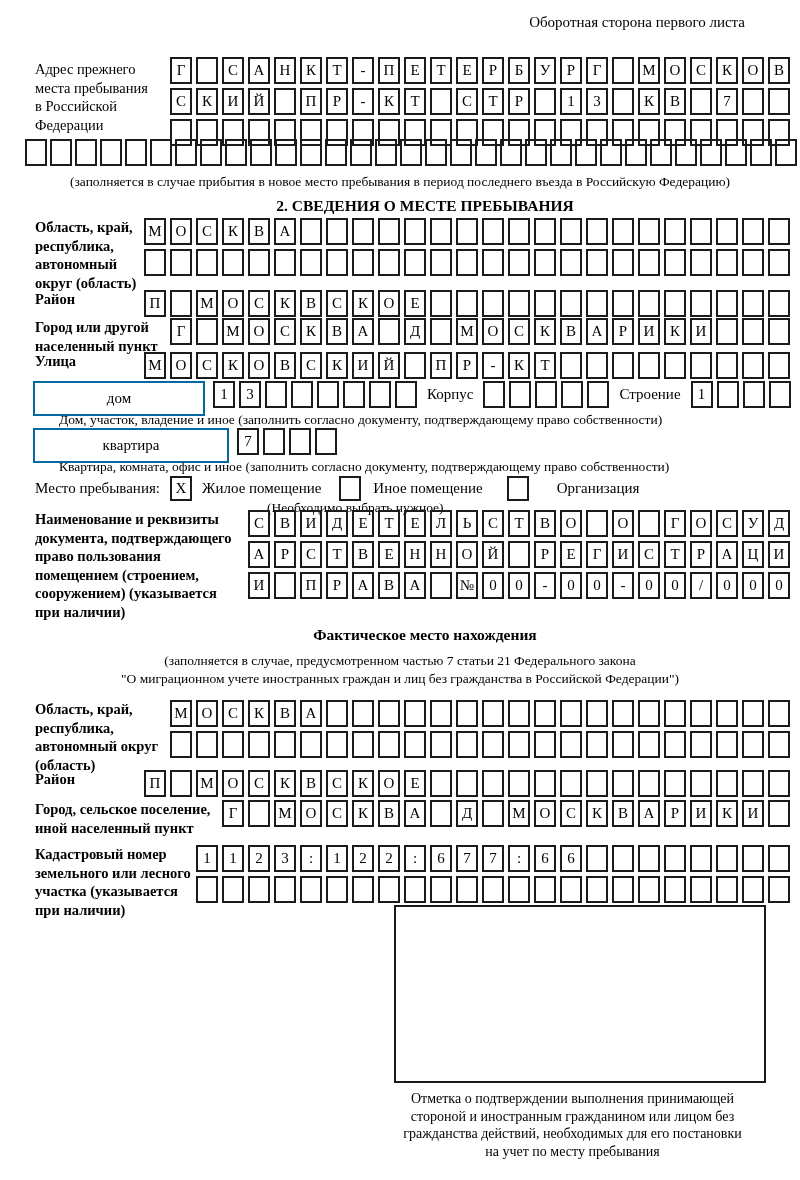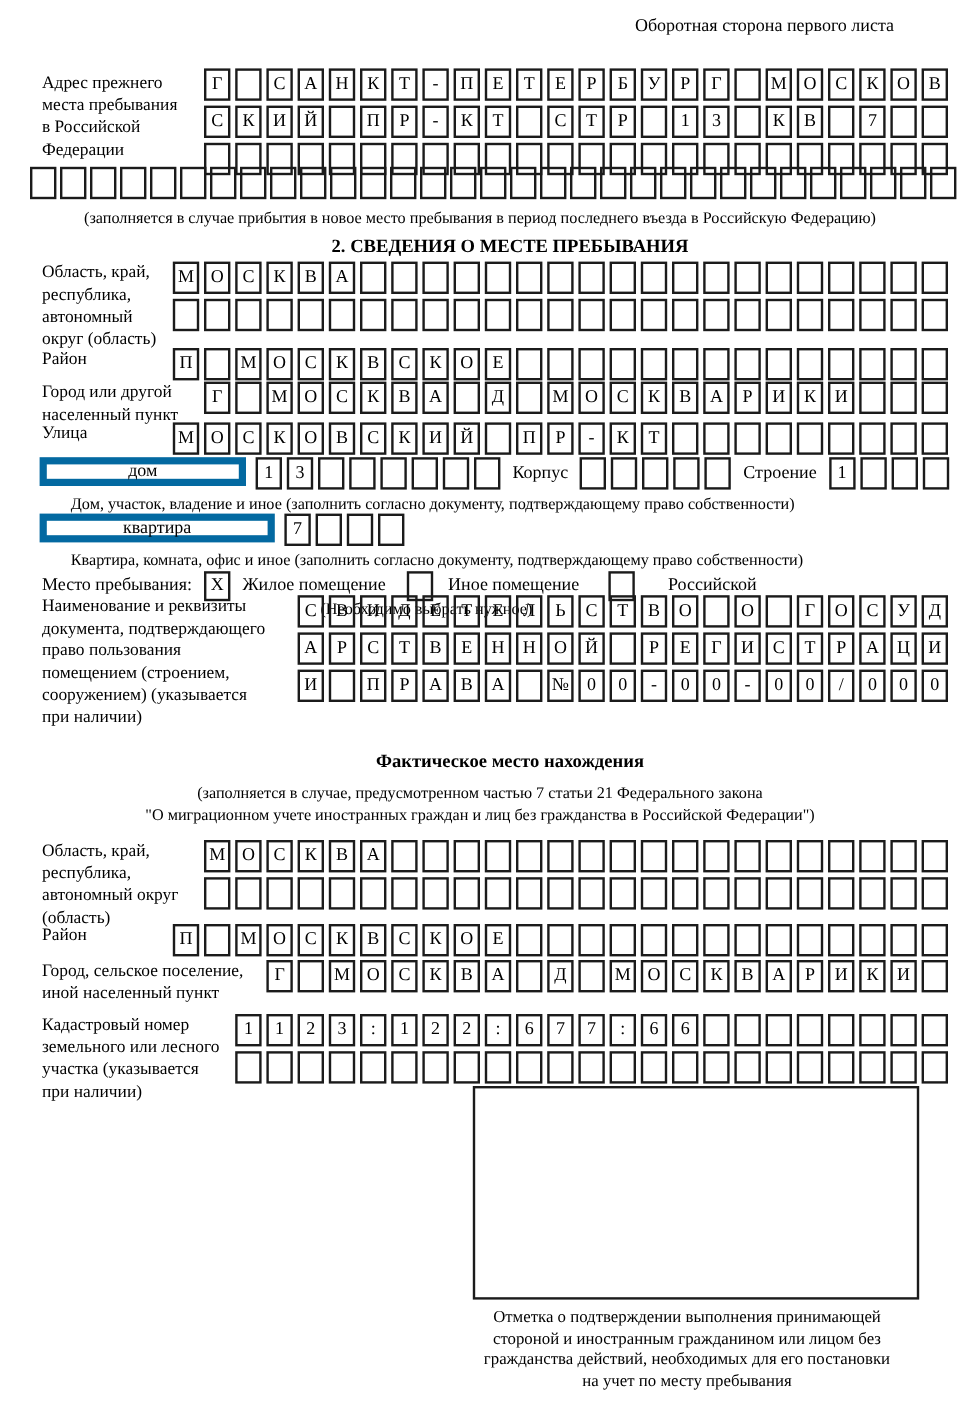--- a/index.html
+++ b/index.html
@@ -13,25 +13,25 @@
   .note{position:absolute;left:0;width:800px;text-align:center;font-size:13.5px;line-height:18px;white-space:pre-line;}
   .htitle{position:absolute;left:0;width:800px;text-align:center;font-size:15.5px;font-weight:bold;padding-left:25px;}
   .rows{display:flex;flex-direction:column;gap:4px;align-items:flex-end;}
   .cellrow{display:flex;gap:4px;}
   .cellrow.tight{gap:3px;}
   .cell{
     width:22px;height:27px;border:2px solid #1b1b1b;box-sizing:border-box;flex:none;
     display:flex;align-items:center;justify-content:center;font-size:15px;line-height:1;
   }
   .fieldrow{position:absolute;left:35px;right:10px;display:flex;align-items:flex-start;}
-  .fieldrow .lbl{flex:1;padding-right:4px;}
+  .fieldrow .lbl{flex:1;padding-right:4px;font-weight:bold;}
   .fieldrow .rows,.fieldrow .cellrow{margin-left:auto;flex:none;}
   .caption{position:absolute;font-size:13.5px;margin-left:24px;}
   .domrow{display:flex;align-items:flex-start;gap:8px;}
-  .wbox{border:6px solid #0369a1;height:24px;box-sizing:border-box;flex:none;
+  .wbox{border:2px solid #0369a1;height:35px;box-sizing:border-box;flex:none;
     display:flex;align-items:center;justify-content:center;font-size:15px;}
   .inl{font-size:15px;line-height:27px;flex:none;padding:0 2px;}
   .resrow{display:flex;align-items:center;font-size:15px;}
   .chk{width:22px;height:25px;border:2px solid #1b1b1b;box-sizing:border-box;flex:none;
     display:flex;align-items:center;justify-content:center;font-size:15px;}
   .stampbox{border:2px solid #1b1b1b;box-sizing:border-box;}
   .stampcap{position:absolute;text-align:center;font-size:14px;line-height:17.5px;white-space:pre-line;}
 </style>
 </head>
 <body>
@@ -358,25 +358,25 @@
   </div>
   <div class="caption" style="top:459px;left:35px">Квартира, комната, офис и иное (заполнить согласно документу, подтверждающему право собственности)</div>
 
   <div class="abs resrow" style="top:476px;left:35px">
     <span>Место пребывания:</span>
     <span class="chk" style="margin-left:10px">X</span>
     <span style="margin-left:10px">Жилое помещение</span>
     <span class="chk" style="margin-left:18px"></span>
     <span style="margin-left:12px">Иное помещение</span>
     <span class="chk" style="margin-left:24px"></span>
-    <span style="margin-left:28px">Российской</span>
+    <span style="margin-left:28px">Организация</span>
   </div>
   <div class="caption" style="top:500px;left:243px">(Необходимо выбрать нужное)</div>
 
-  <div class="fieldrow" style="top:496px">
+  <div class="fieldrow" style="top:510px">
     <div class="lbl">Наименование и реквизиты
 документа, подтверждающего
 право пользования
 помещением (строением,
 сооружением) (указывается
 при наличии)</div>
     <div class="rows">
       <div class="cellrow">
           <span class="cell">С</span>
           <span class="cell">В</span>

